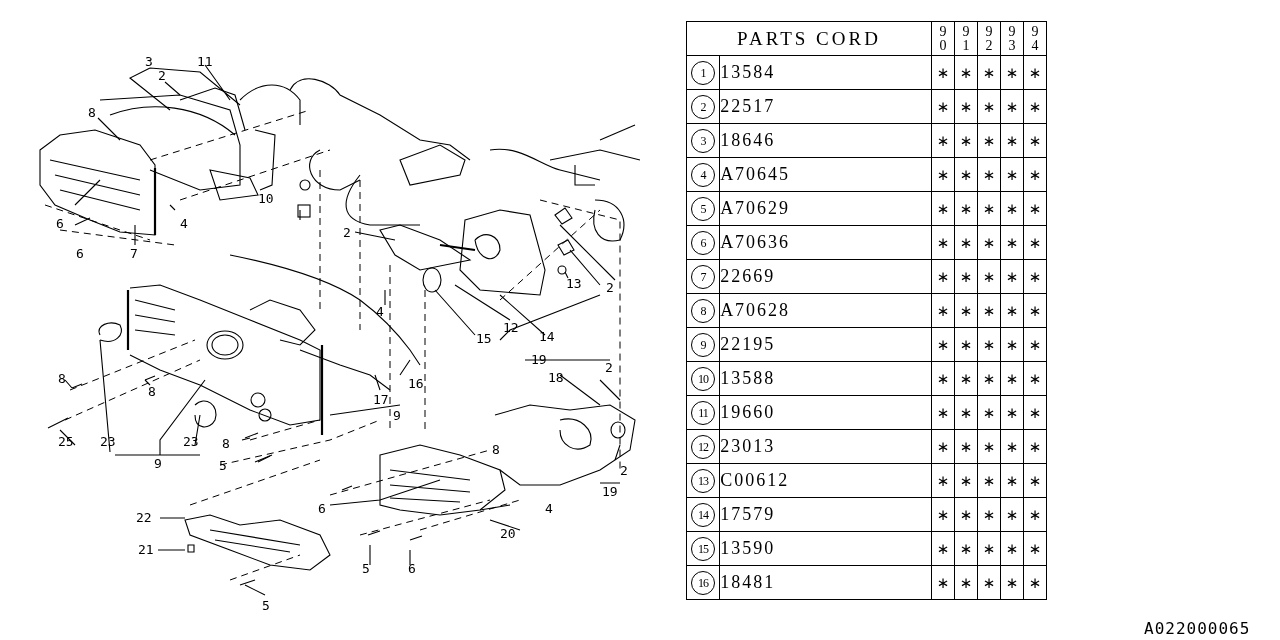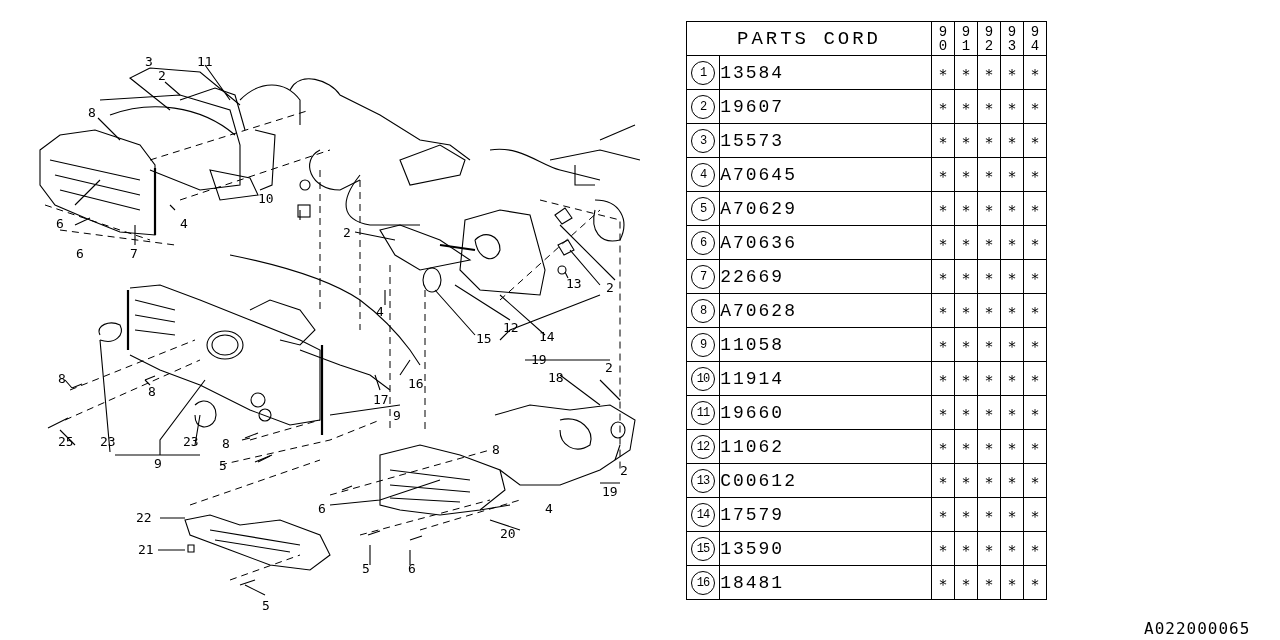--- a/index.html
+++ b/index.html
@@ -5,21 +5,21 @@
   html, body { margin: 0; padding: 0; background: #ffffff; }
   body { width: 1280px; height: 640px; position: relative; overflow: hidden;
          font-family: "DejaVu Sans Mono", monospace; color: #000; }
   #diagram { position: absolute; left: 0; top: 0; width: 680px; height: 640px; }
   #diagram .ln { fill: none; stroke: #000; stroke-width: 1.1; }
   #diagram .dash { fill: none; stroke: #000; stroke-width: 1; stroke-dasharray: 7 5; }
   #diagram .thick { fill: none; stroke: #000; stroke-width: 2.2; }
   #diagram text { font-family: "DejaVu Sans Mono", monospace; font-size: 13px; fill: #000; }
 
   table.parts { position: absolute; left: 686px; top: 21px; border-collapse: collapse;
-                font-family: Liberation Mono, monospace; }
+                font-family: Liberation Serif, serif; }
   table.parts td, table.parts th { border: 1.5px solid #000; padding: 0; font-weight: normal; }
   table.parts tr { height: 34px; }
   th.hdr-title { width: 244px; text-align: center; font-size: 19px; letter-spacing: 3px; }
   th.year { width: 22px; text-align: center; font-size: 14px; line-height: 14px; }
   th.year span { display: block; }
   td.num { width: 32px; text-align: center; }
   td.num .circ { display: inline-block; width: 22px; height: 22px; border: 1.2px solid #000;
                  border-radius: 50%; font-size: 12px; line-height: 22px; text-align: center;
                  letter-spacing: -1px; }
   td.code { width: 210px; font-size: 18px; letter-spacing: 2px; padding-left: 8px; border-left: none; }
@@ -192,30 +192,30 @@
         <td class="num"><span class="circ">1</span></td>
         <td class="code">13584</td>
         <td class="mark">∗</td>
         <td class="mark">∗</td>
         <td class="mark">∗</td>
         <td class="mark">∗</td>
         <td class="mark">∗</td>
       </tr>
       <tr>
         <td class="num"><span class="circ">2</span></td>
-        <td class="code">19607</td>
+        <td class="code">22517</td>
         <td class="mark">∗</td>
         <td class="mark">∗</td>
         <td class="mark">∗</td>
         <td class="mark">∗</td>
         <td class="mark">∗</td>
       </tr>
       <tr>
         <td class="num"><span class="circ">3</span></td>
-        <td class="code">15573</td>
+        <td class="code">18646</td>
         <td class="mark">∗</td>
         <td class="mark">∗</td>
         <td class="mark">∗</td>
         <td class="mark">∗</td>
         <td class="mark">∗</td>
       </tr>
       <tr>
         <td class="num"><span class="circ">4</span></td>
         <td class="code">A70645</td>
         <td class="mark">∗</td>
@@ -255,48 +255,48 @@
         <td class="num"><span class="circ">8</span></td>
         <td class="code">A70628</td>
         <td class="mark">∗</td>
         <td class="mark">∗</td>
         <td class="mark">∗</td>
         <td class="mark">∗</td>
         <td class="mark">∗</td>
       </tr>
       <tr>
         <td class="num"><span class="circ">9</span></td>
-        <td class="code">11058</td>
+        <td class="code">22195</td>
         <td class="mark">∗</td>
         <td class="mark">∗</td>
         <td class="mark">∗</td>
         <td class="mark">∗</td>
         <td class="mark">∗</td>
       </tr>
       <tr>
         <td class="num"><span class="circ">10</span></td>
-        <td class="code">11914</td>
+        <td class="code">13588</td>
         <td class="mark">∗</td>
         <td class="mark">∗</td>
         <td class="mark">∗</td>
         <td class="mark">∗</td>
         <td class="mark">∗</td>
       </tr>
       <tr>
         <td class="num"><span class="circ">11</span></td>
         <td class="code">19660</td>
         <td class="mark">∗</td>
         <td class="mark">∗</td>
         <td class="mark">∗</td>
         <td class="mark">∗</td>
         <td class="mark">∗</td>
       </tr>
       <tr>
         <td class="num"><span class="circ">12</span></td>
-        <td class="code">11062</td>
+        <td class="code">23013</td>
         <td class="mark">∗</td>
         <td class="mark">∗</td>
         <td class="mark">∗</td>
         <td class="mark">∗</td>
         <td class="mark">∗</td>
       </tr>
       <tr>
         <td class="num"><span class="circ">13</span></td>
         <td class="code">C00612</td>
         <td class="mark">∗</td>

